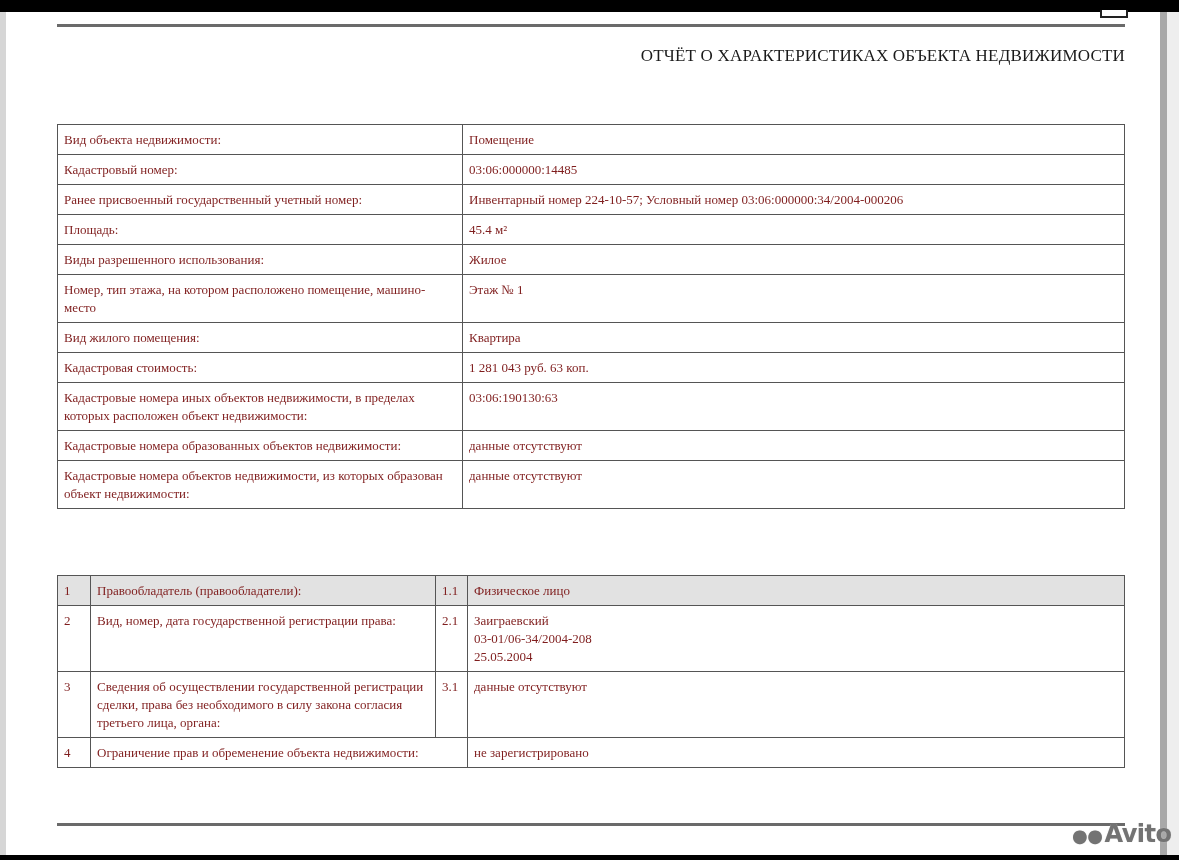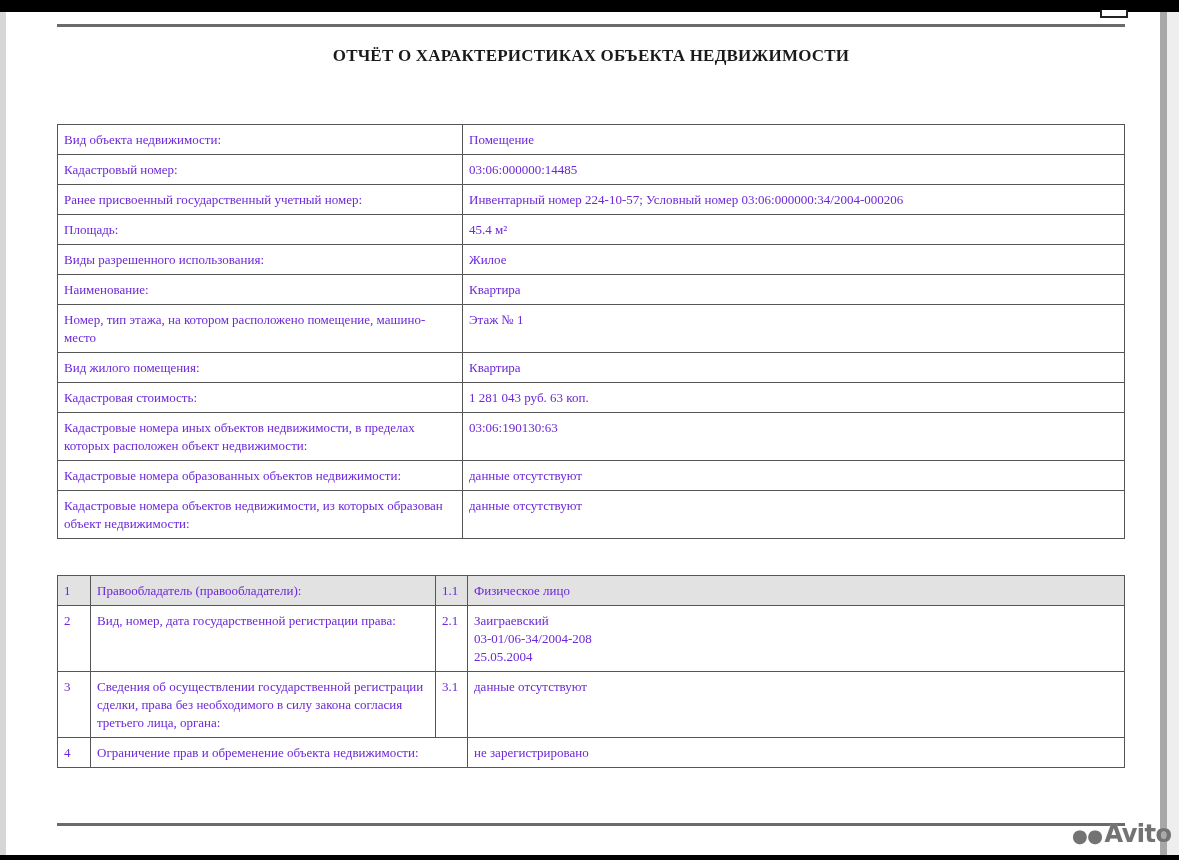--- a/index.html
+++ b/index.html
@@ -12,25 +12,25 @@
     .topbar { position: absolute; left: 0; top: 0; width: 1179px; height: 12px; background: #000; }
     .bottombar { position: absolute; left: 0; top: 855px; width: 1179px; height: 5px; background: #000; }
     .left-edge { position: absolute; left: 0; top: 12px; width: 6px; height: 843px; background: #d6d6d6; }
     .right-gutter { position: absolute; left: 1160px; top: 12px; width: 7px; height: 843px; background: #a8a8a8; }
     .right-edge { position: absolute; left: 1167px; top: 12px; width: 12px; height: 843px; background: #eeeeee; }
     .page-corner { position: absolute; left: 1100px; top: 10px; width: 24px; height: 6px; border: 2px solid #222; border-top: none; background: #fff; }
     .rule { position: absolute; left: 57px; width: 1068px; height: 3px; background: #6a6a6a; }
     .rule.top { top: 24px; }
     .rule.bottom { top: 823px; }
     .title {
-      position: absolute; left: 57px; width: 1068px; top: 46px; text-align: center;
-      font-weight: bold; font-size: 17px; letter-spacing: 0.2px; color: #1a1a1a;
+      position: absolute; left: 57px; width: 1068px; top: 46px; text-align: right;
+      font-weight: normal; font-size: 17px; letter-spacing: 0.2px; color: #1a1a1a;
     }
     table { border-collapse: collapse; position: absolute; left: 57px; width: 1068px; font-size: 13px; table-layout: fixed; }
-    td { border: 1.5px solid #555; vertical-align: top; padding: 6px 6px 5px 6px; line-height: 18px; color: #6d28d9; }
+    td { border: 1.5px solid #555; vertical-align: top; padding: 6px 6px 5px 6px; line-height: 18px; color: #7f1d1d; }
     #main-table { top: 124px; }
     #main-table td.lbl { width: 392px; }
     #rights-table { top: 575px; }
     #rights-table tr.shaded td { background: #e2e2e2; }
     .c-num { width: 33px; }
     .c-lbl { width: 345px; }
     .c-sub { width: 32px; }
     .multiline span { display: block; }
     .avito {
       position: absolute; left: 1072px; top: 820px; font-family: "DejaVu Sans", sans-serif;
@@ -65,24 +65,20 @@
         <td class="lbl">Ранее присвоенный государственный учетный номер:</td>
         <td>Инвентарный номер 224-10-57; Условный номер 03:06:000000:34/2004-000206</td>
       </tr>
     <tr>
         <td class="lbl">Площадь:</td>
         <td>45.4 м²</td>
       </tr>
     <tr>
         <td class="lbl">Виды разрешенного использования:</td>
         <td>Жилое</td>
-      </tr>
-    <tr>
-        <td class="lbl">Наименование:</td>
-        <td>Квартира</td>
       </tr>
     <tr>
         <td class="lbl">Номер, тип этажа, на котором расположено помещение, машино-место</td>
         <td>Этаж № 1</td>
       </tr>
     <tr>
         <td class="lbl">Вид жилого помещения:</td>
         <td>Квартира</td>
       </tr>
     <tr>

